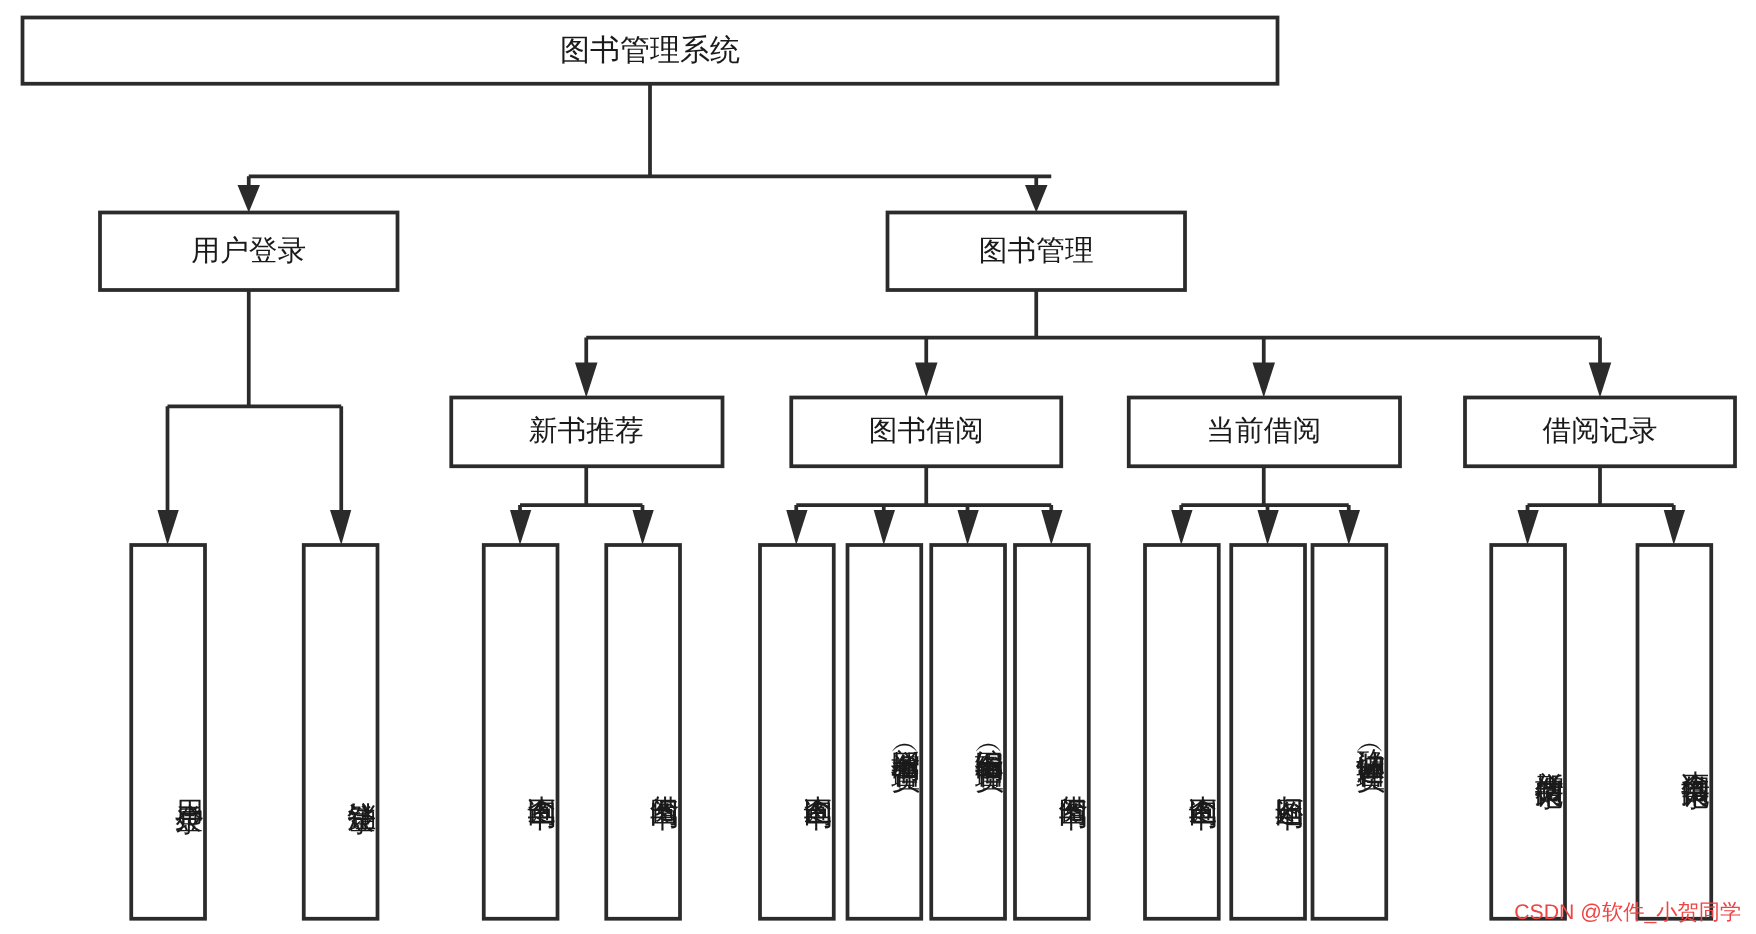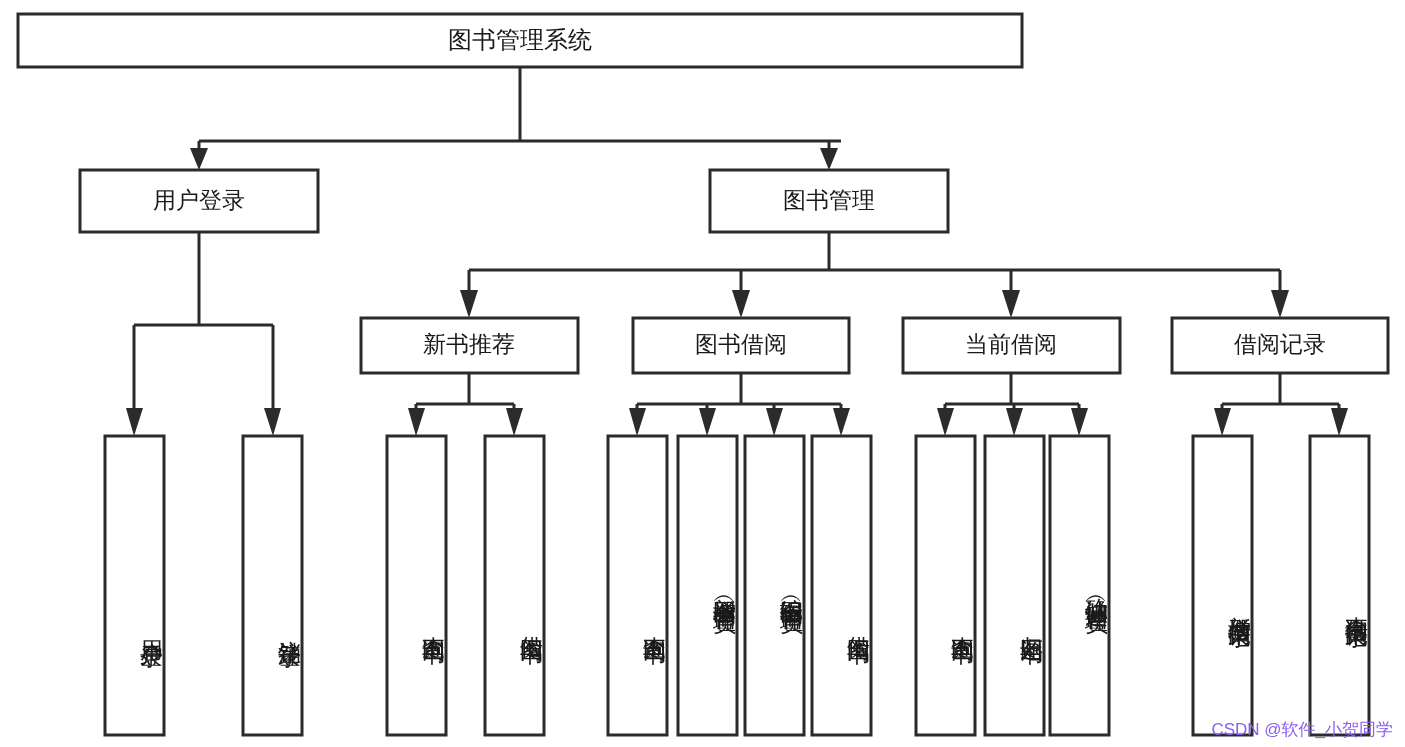--- a/index.html
+++ b/index.html
@@ -67,21 +67,21 @@
     justify-content: center;
     text-align: center;
     pointer-events: none;
   }
   .watermark {
     position: absolute;
     right: 12px;
     bottom: 6px;
     font-family: "Liberation Sans", "DejaVu Sans", sans-serif;
     font-size: 17px;
-    color: #8b5cf6;
+    color: #ef4444;
     white-space: nowrap;
     pointer-events: none;
   }
 </style>
 </head>
 <body>
 
 <div id="diagram-root">
 
   <svg class="diagram-canvas" viewBox="0 0 1405 747">

